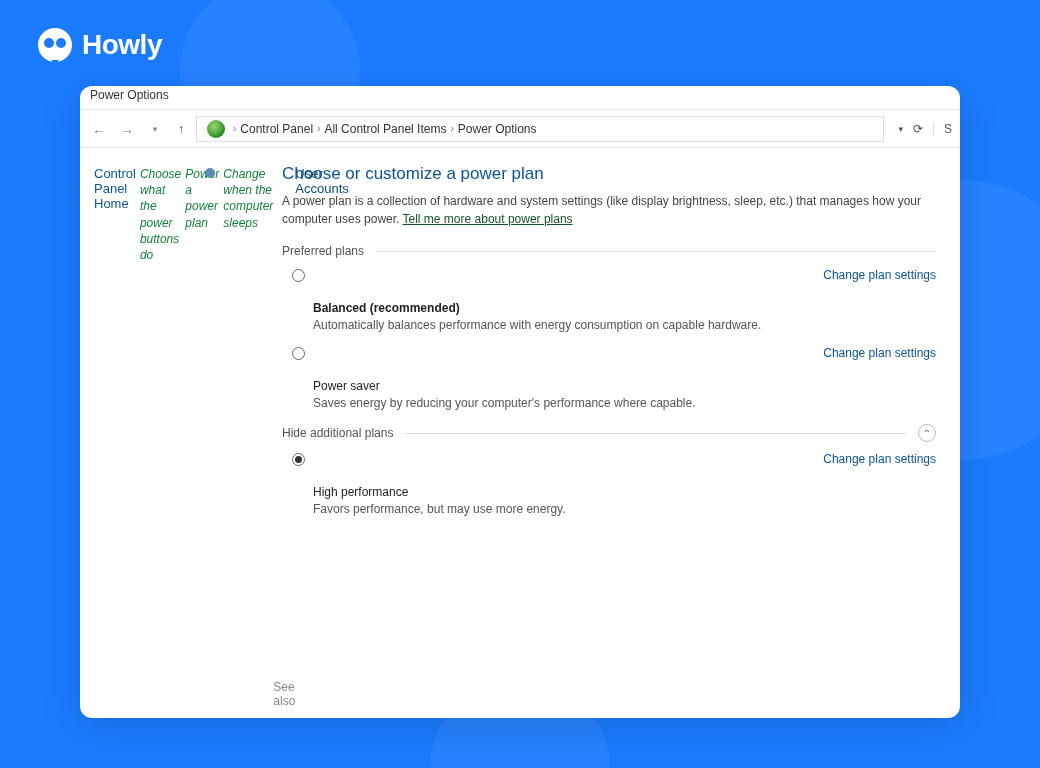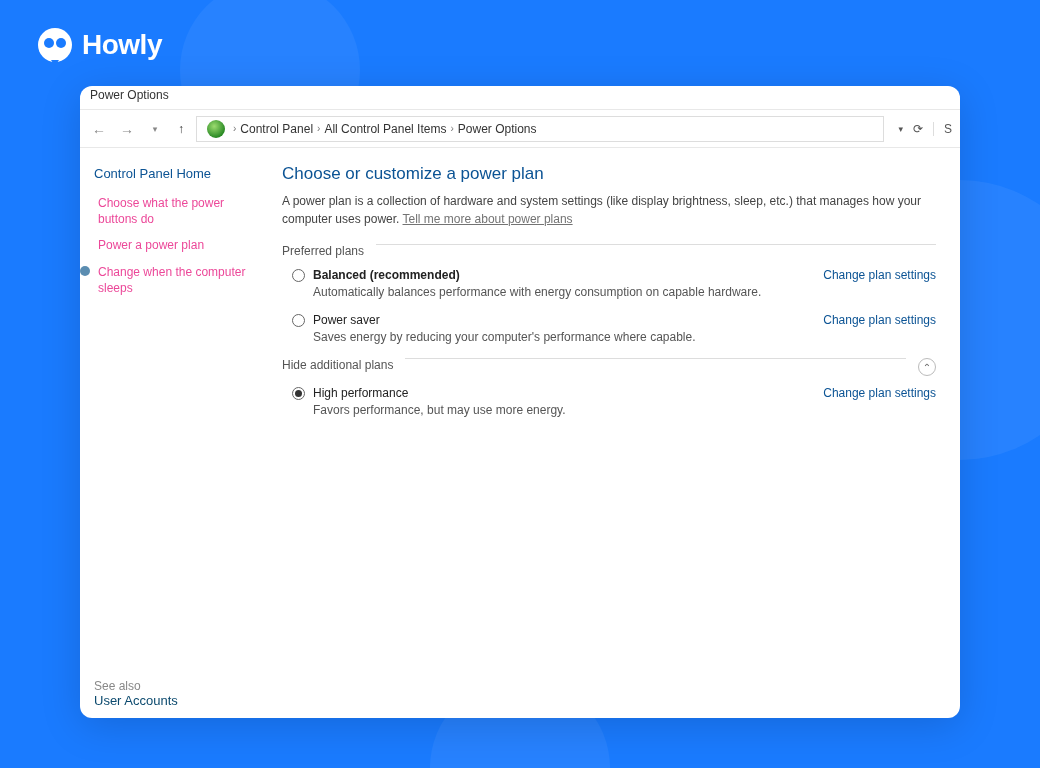--- a/index.html
+++ b/index.html
@@ -30,41 +30,41 @@
 .navbar { height: 38px; display: flex; align-items: center; gap: 6px; padding: 0 8px; border-bottom: 1px solid #e8e8e8; font-size: 12px; color: #333; }
 .nav-arrow { width: 22px; height: 22px; display: flex; align-items: center; justify-content: center; color: #888; font-size: 14px; }
 .nav-up { width: 18px; text-align: center; color: #333; }
 .nav-icon { width: 18px; height: 18px; background: radial-gradient(circle at 40% 35%, #9cdc6f, #2a8a25 70%); border-radius: 50%; margin: 0 4px; }
 .nav-chevron { color: #777; margin: 0 4px; font-size: 10px; }
 .breadcrumbs { display: flex; align-items: center; flex: 1; height: 26px; border: 1px solid #ddd; padding: 0 6px; }
 .nav-right { display: flex; align-items: center; gap: 10px; margin-left: 8px; color: #555; font-size: 12px; }
 .nav-right .drop { font-size: 9px; }
 
 .content { flex: 1; display: flex; overflow: hidden; }
-.sidebar { width: 190px; padding: 18px 10px 10px 14px; font-size: 12px; color: #0b5394; border-right: 0; display: flex; flex-direction: column; }
+.sidebar { width: 190px; padding: 18px 10px 10px 14px; font-size: 12px; color: #0b5394; border-right: 0; display: flex; }
 .sidebar-home { font-size: 13px; color: #0b5394; margin-bottom: 14px; }
-.sidebar-item { margin-bottom: 10px; color: #ec4899; line-height: 1.35; position: relative; padding-left: 4px; }
+.sidebar-item { margin-bottom: 10px; color: #15803d; line-height: 1.35; position: relative; padding-left: 4px; font-style: italic; }
 .sidebar-item.withicon:before { content:""; position:absolute; left:-14px; top:2px; width:10px; height:10px; border-radius:50%; background:#5b8db1; }
 .see-also { margin-top: auto; color: #888; font-size: 12px; margin-bottom: 0; }
 .see-also-link { color: #0c4a6e; font-size: 13px; }
 
 .main { flex: 1; padding: 16px 24px 20px 12px; font-size: 12px; color: #333; }
 .main h1 { font-size: 17px; font-weight: 400; color: #0b5394; margin-bottom: 8px; }
 .desc { font-size: 12px; color: #444; line-height: 1.5; margin-bottom: 16px; }
-.desc a { color: #737373; text-decoration: underline; }
+.desc a { color: #14532d; text-decoration: underline; }
 
-.section-label { display:flex; gap:12px; font-size:12px; color:#555; margin-bottom:10px; }
+.section-label { display:flex; align-items:center; gap:12px; font-size:12px; color:#555; margin-bottom:10px; }
 .section-label .line { flex:1; height:1px; background:#ddd; }
 .collapse-btn { width:18px; height:18px; border:1px solid #bbb; border-radius:50%; display:flex; align-items:center; justify-content:center; font-size:10px; color:#666; }
 
 .plan { display:flex; align-items:flex-start; margin-bottom: 14px; padding-left: 10px; }
 .radio { width:13px; height:13px; border:1px solid #666; border-radius:50%; margin-right:8px; margin-top:1px; display:flex; align-items:center; justify-content:center; flex-shrink:0; }
 .radio.selected:after { content:""; width:7px; height:7px; background:#333; border-radius:50%; }
 .plan-body { flex:1; }
-.plan-title { font-size:12px; color:#222; margin-bottom:3px; }
+.plan-title { font-size:12px; color:#222; margin-bottom:3px;margin-top:33px; }
 .plan-title.bold { font-weight:700; }
 .plan-sub { font-size:12px; color:#555; }
 .plan-link { color:#0b5394; font-size:12px; margin-left: 16px; white-space: nowrap; }
 </style>
 </head>
 <body>
 
 <div class="page-frame">
   <div class="bg-circle c1"></div>
   <div class="bg-circle c2"></div>

